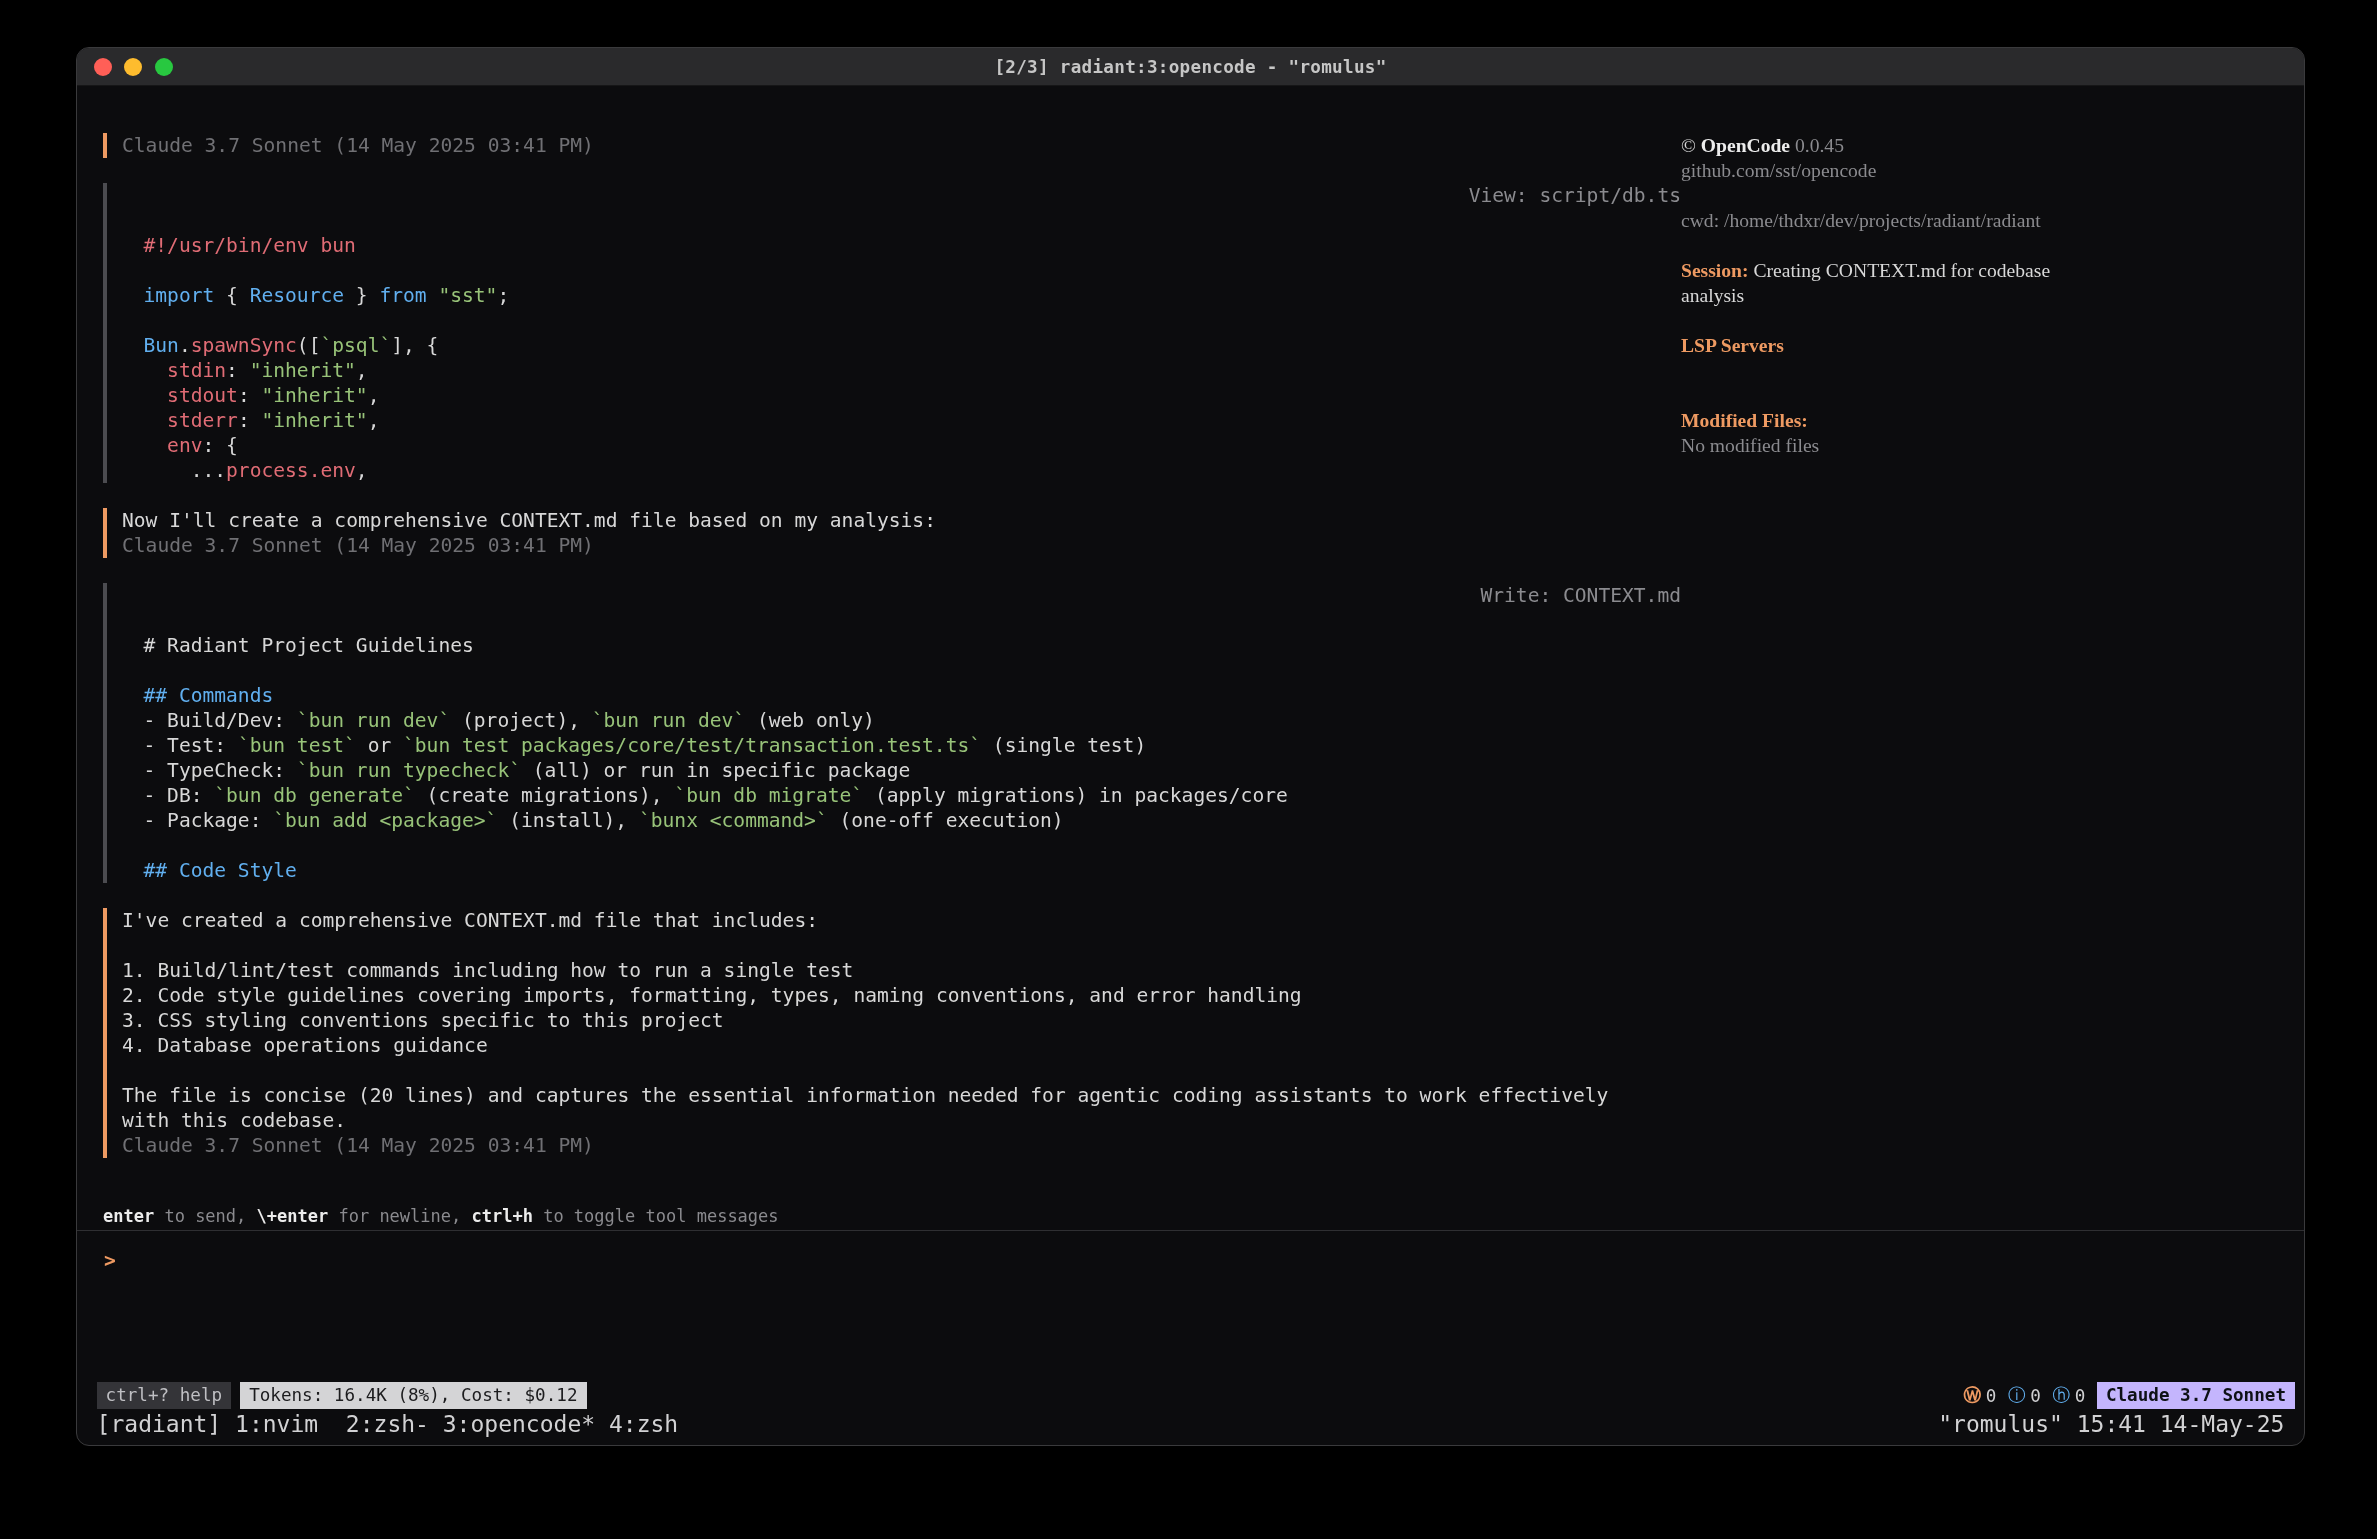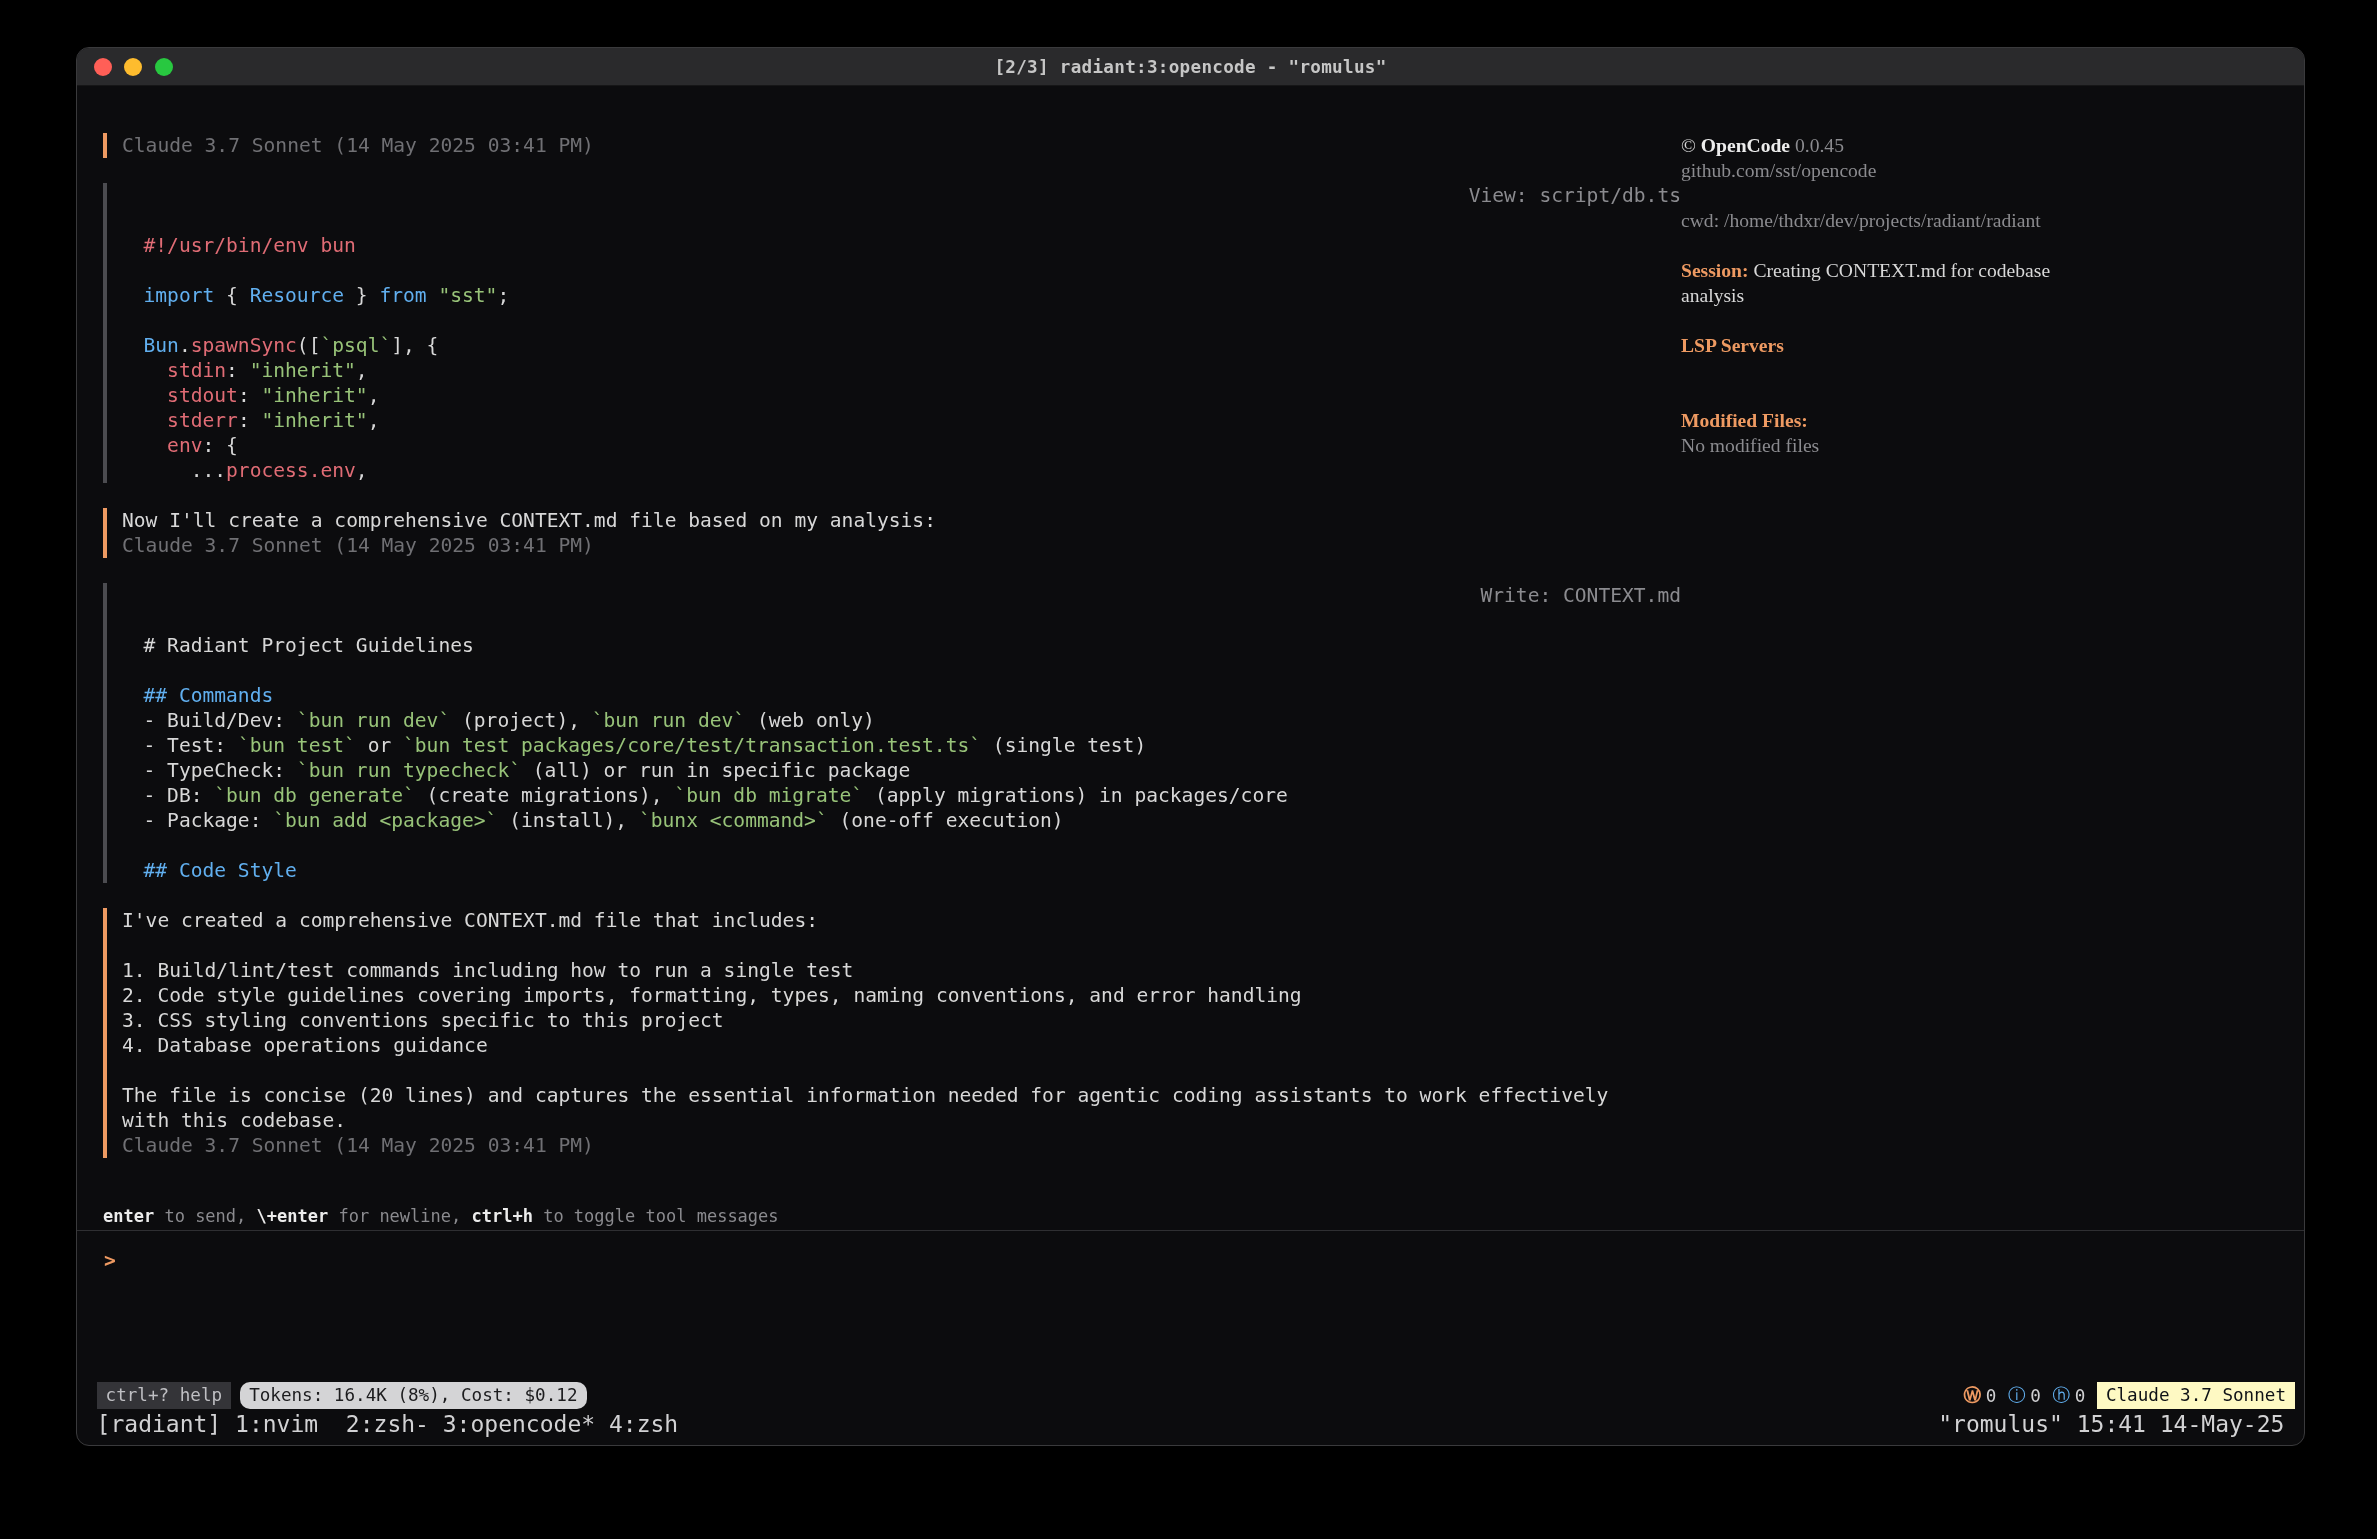--- a/index.html
+++ b/index.html
@@ -39,22 +39,22 @@
 
   .editor { flex:none; height:150px; border-top:1.3px solid #2f2f32; padding:17px 0 0 27px; }
   .prompt { color:#ee9a62; font-size:19.6px; font-weight:700; line-height:25px; }
 
   .statusbar { flex:none; height:31px; display:flex; justify-content:space-between;
                align-items:center; padding:0 9px 0 19.6px; font-size:17.6px; }
   .sb-left { display:flex; gap:9px; }
   .sb-right { display:flex; align-items:center; gap:11.7px; }
   .badge { display:inline-block; padding:1.3px 9px; line-height:23.5px; white-space:pre; }
   .badge-dark  { background:#343438; color:#bfbfc3; }
-  .badge-light { background:#d4d4d6; color:#1c1c1e;border-radius:10px; }
-  .badge-model { background:#fef9c3; color:#0e1116; font-weight:400; }
+  .badge-light { background:#d4d4d6; color:#1c1c1e; }
+  .badge-model { background:#c4b5fd; color:#0e1116; font-weight:700; }
   .diag { display:inline-flex; align-items:center; gap:4.6px; color:#cfcfd1; }
   .dicon { font-family:"DejaVu Sans", sans-serif; font-size:17.6px; line-height:23.5px; }
 
   .tmuxbar { flex:none; height:34px; display:flex; justify-content:space-between;
              padding:1.3px 19.6px 0 19.6px; font-size:23px; line-height:25px;
              color:#d2d2d4; white-space:pre; }
 </style>
 </head>
 <body>
 

